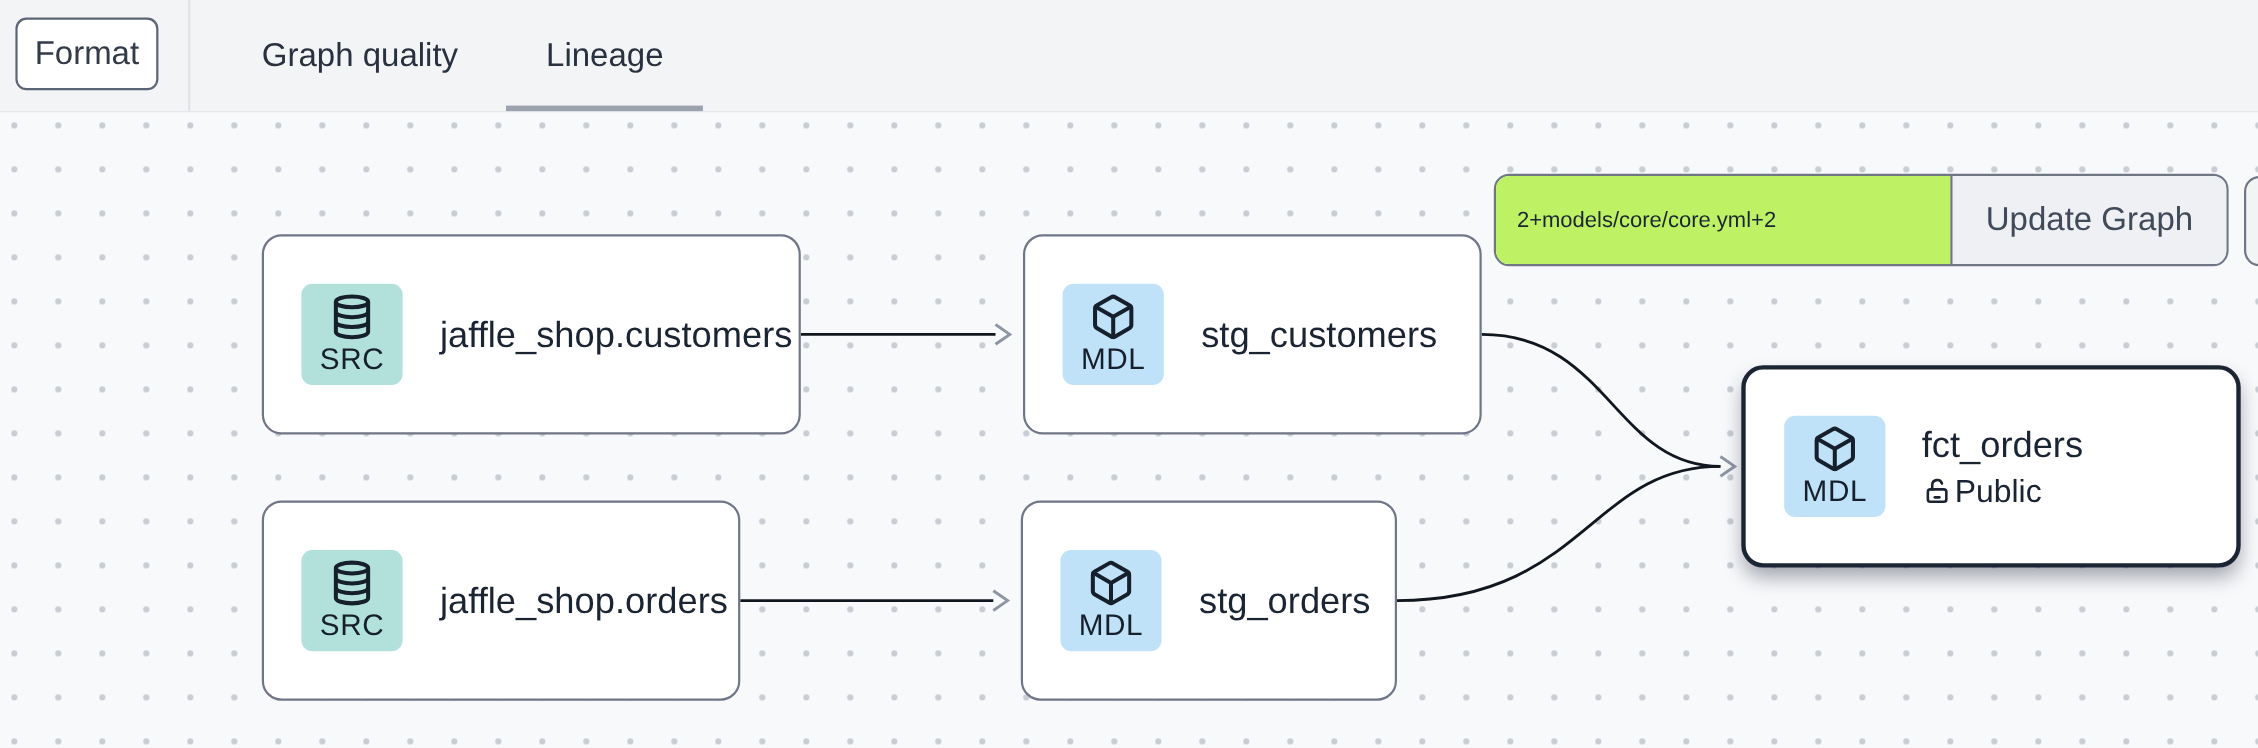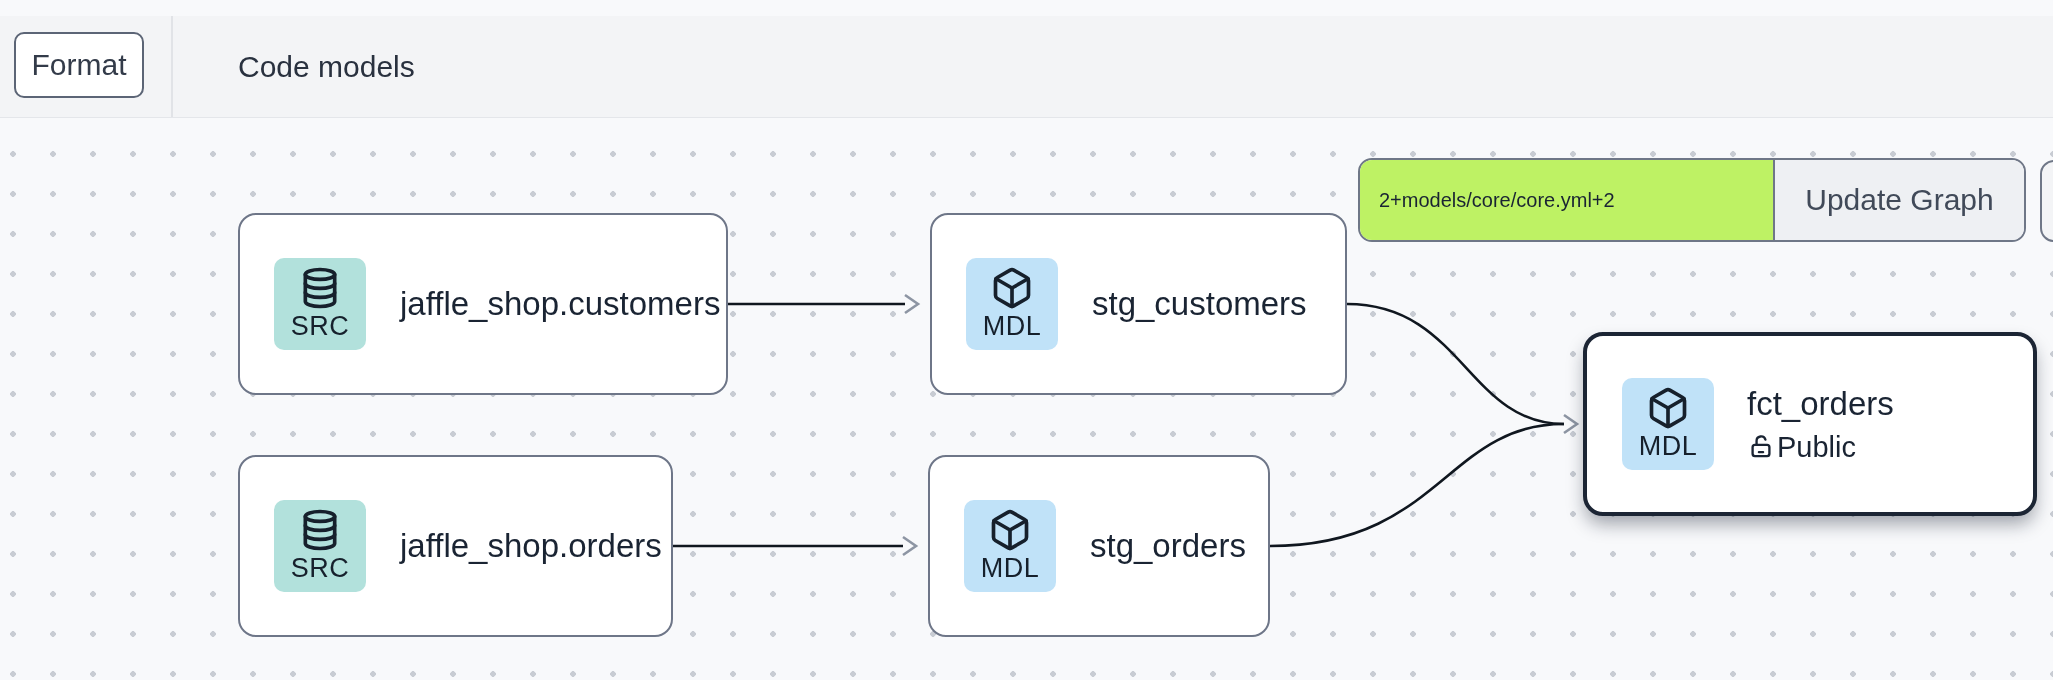--- a/index.html
+++ b/index.html
@@ -3,21 +3,21 @@
 <meta charset="utf-8">
 <style>
   html,body{margin:0;padding:0;background:#e9eaee;}
   .app{
     position:relative;width:2053px;height:680px;overflow:hidden;
     font-family:"Liberation Sans",sans-serif;background:#f8f9fb;
     -webkit-font-smoothing:antialiased;
   }
   
   .topbar{
-    position:absolute;left:0;top:16px;width:2053px;height:101px;
+    position:absolute;left:0;top:0;width:2053px;height:101px;
     background:#f3f4f6;border-bottom:1px solid #e4e6ea;z-index:5;
   }
   .format-btn{
     position:absolute;left:14px;top:16px;width:130px;height:66px;
     background:#ffffff;border:2px solid #5c6576;border-radius:10px;
     font-family:inherit;font-size:30px;color:#333b49;cursor:pointer;
     display:flex;align-items:center;justify-content:center;
   }
   .topbar-divider{position:absolute;left:171px;top:0;width:2px;height:101px;background:#e1e3e7;}
   .tabs{position:absolute;left:202px;top:0;height:101px;display:flex;gap:8px;}
@@ -85,21 +85,22 @@
 </style>
 </head>
 <body>
 
 <div class="app">
 
   <header class="topbar">
     <button class="format-btn">Format</button>
     <div class="topbar-divider"></div>
     <nav class="tabs">
-      <div class="tab">Code models</div>
+      <div class="tab">Graph quality</div>
+      <div class="tab active">Lineage</div>
     </nav>
   </header>
 
   <div class="canvas"></div>
 
   <svg class="edges" viewBox="0 0 2053 680" xmlns="http://www.w3.org/2000/svg">
     <path d="M 728 304 L 905 304" stroke="#10171f" stroke-width="2.6" fill="none"></path>
     <path d="M 905 295 L 918 304 L 905 313" stroke="#8d95a3" stroke-width="2.6" fill="none"></path>
     <path d="M 673 546 L 903 546" stroke="#10171f" stroke-width="2.6" fill="none"></path>
     <path d="M 903 537 L 916 546 L 903 555" stroke="#8d95a3" stroke-width="2.6" fill="none"></path>

